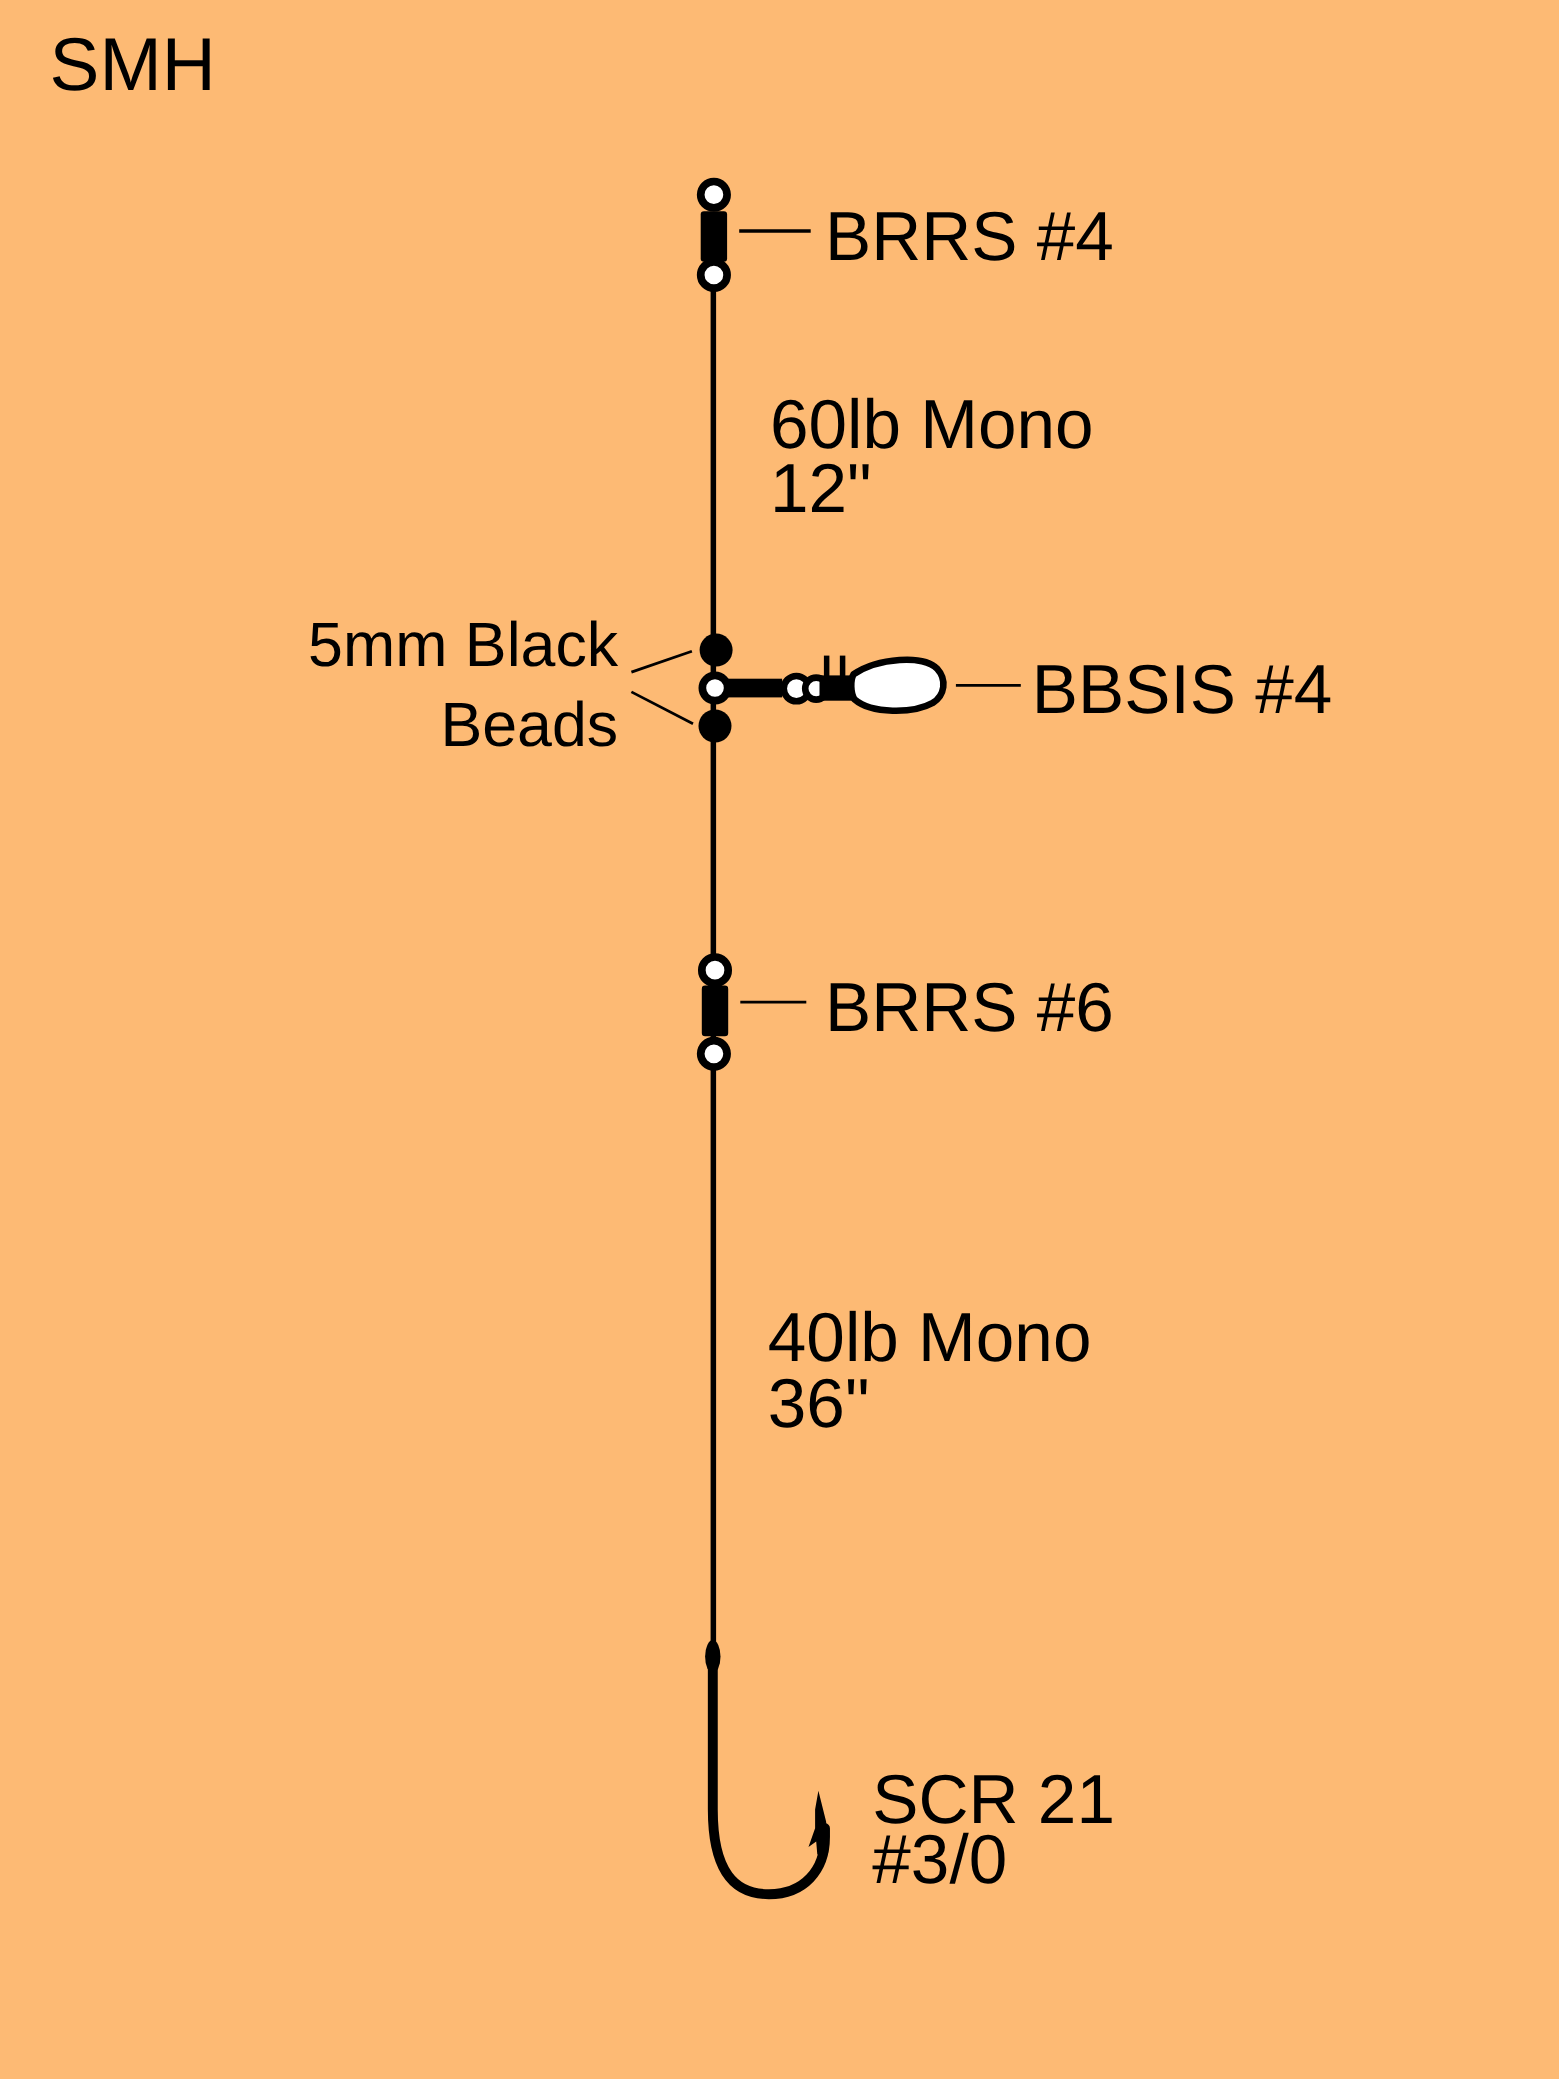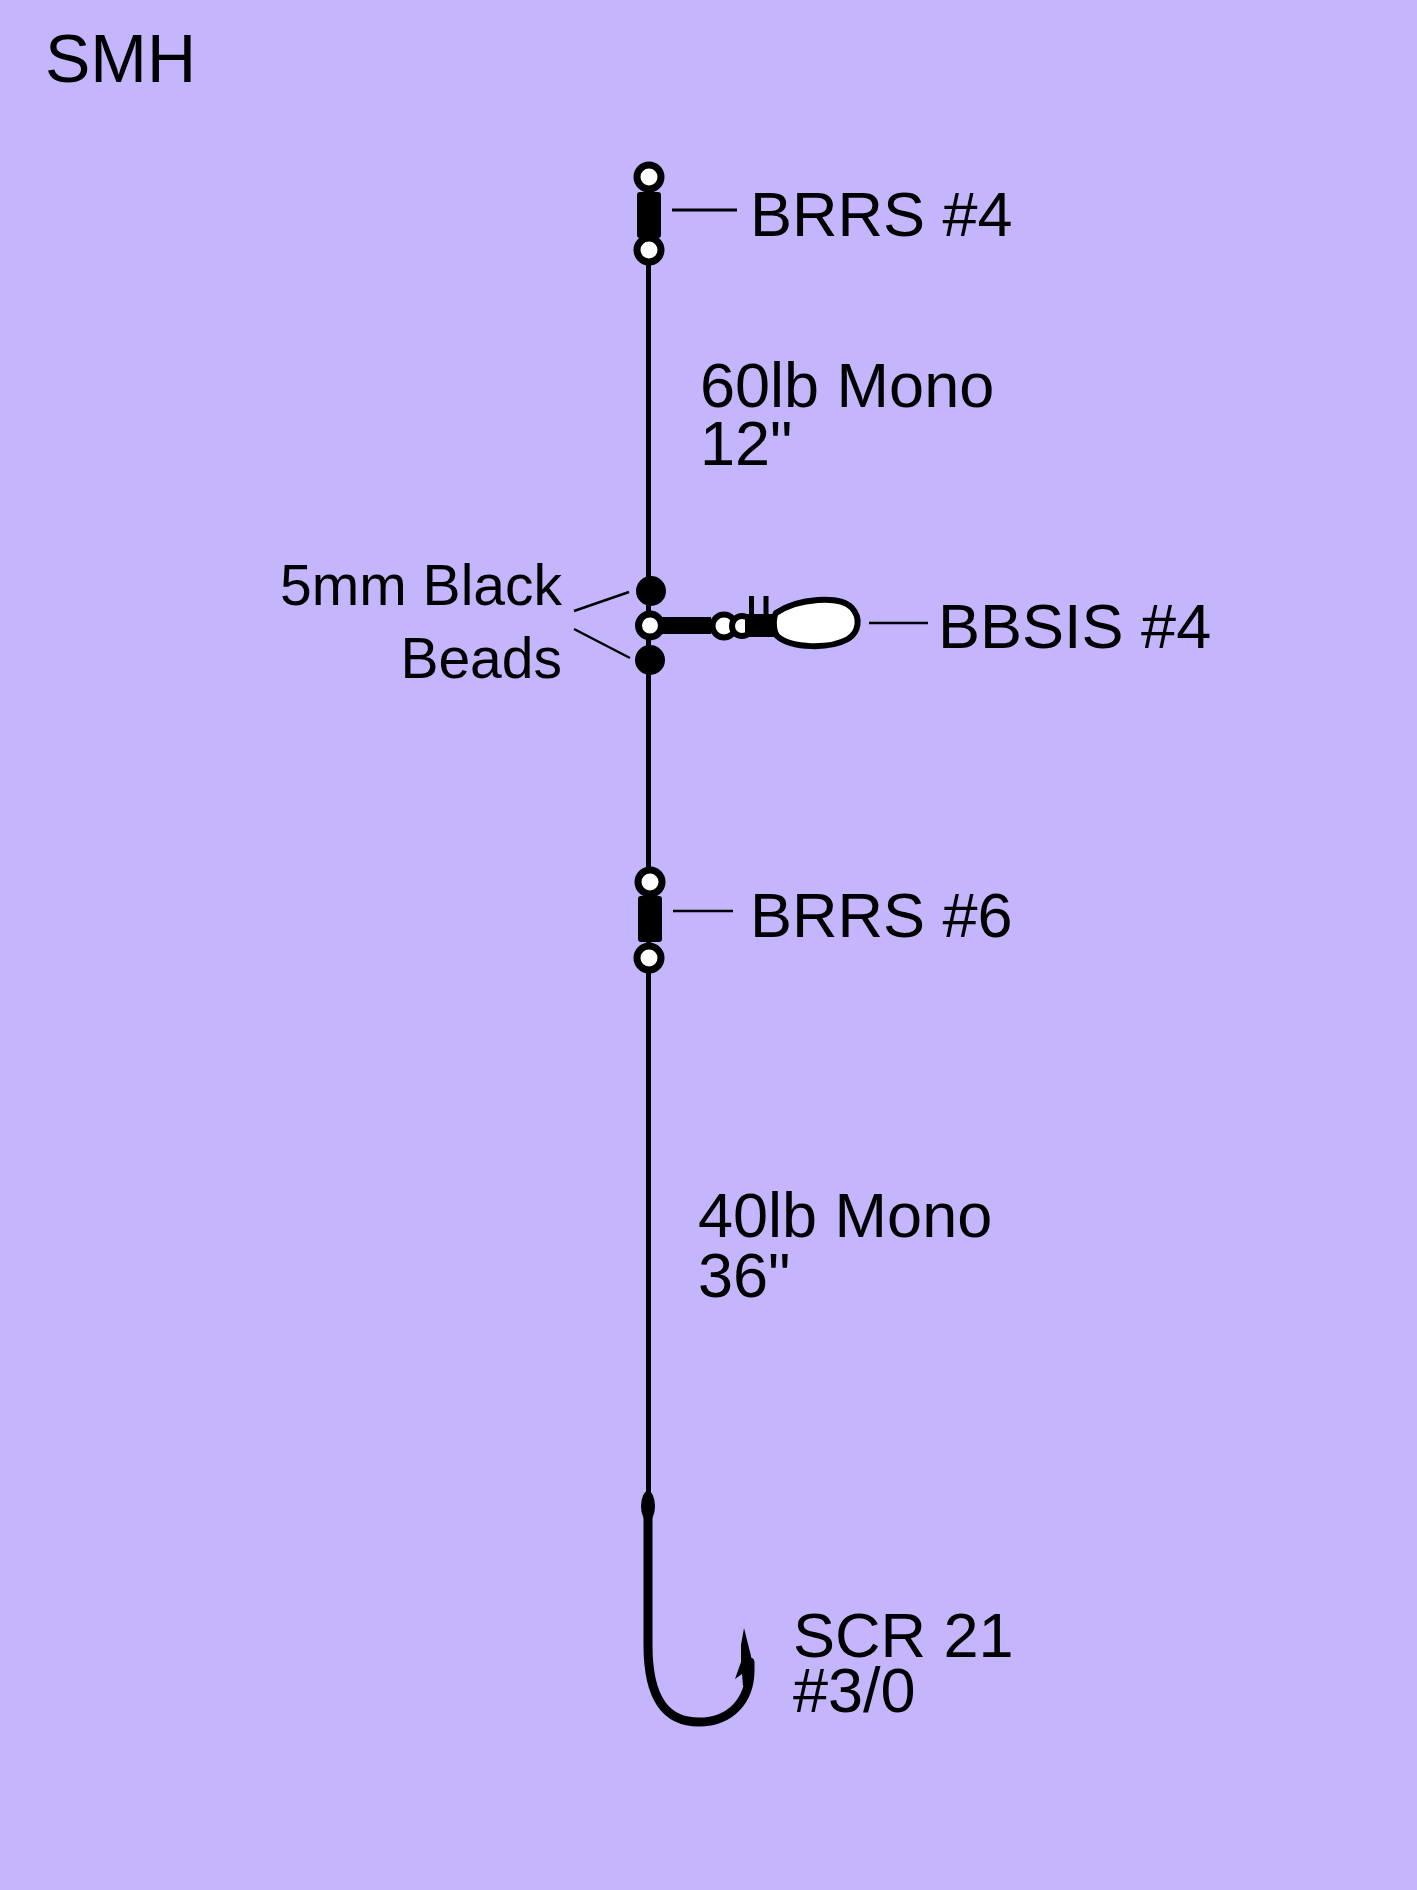--- a/index.html
+++ b/index.html
@@ -4,21 +4,21 @@
 <style>
   html, body {
     margin: 0;
     padding: 0;
     background: #ffffff;
   }
   .page {
     position: relative;
     width: 1417px;
     height: 1890px;
-    background: #c4b5fd;
+    background: #fdba74;
     font-family: "Liberation Sans", sans-serif;
   }
   svg { display: block; }
   .label {
     font-family: "Liberation Sans", sans-serif;
     font-size: 63px;
     fill: #000000;
   }
   .label.small { font-size: 57px; }
   .title-label {

